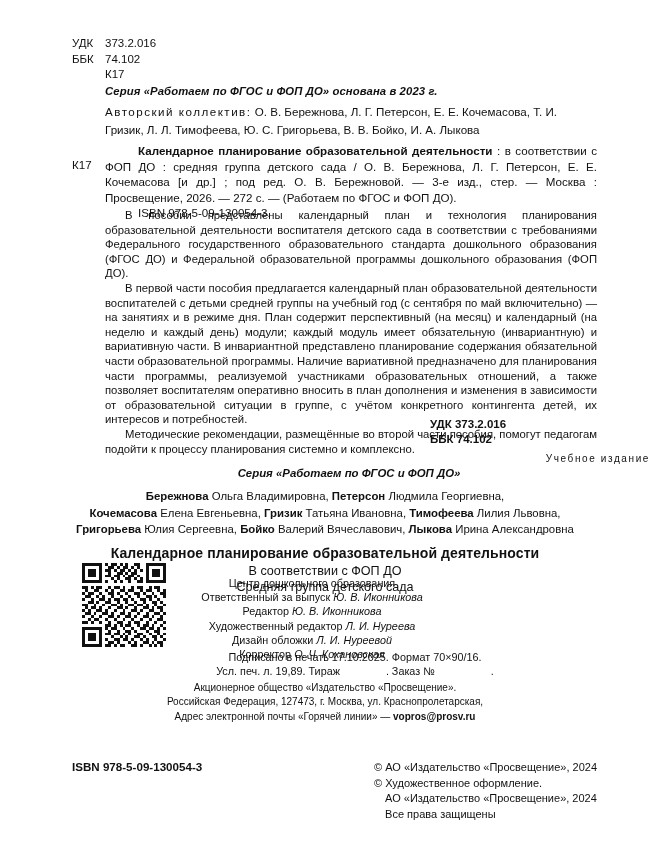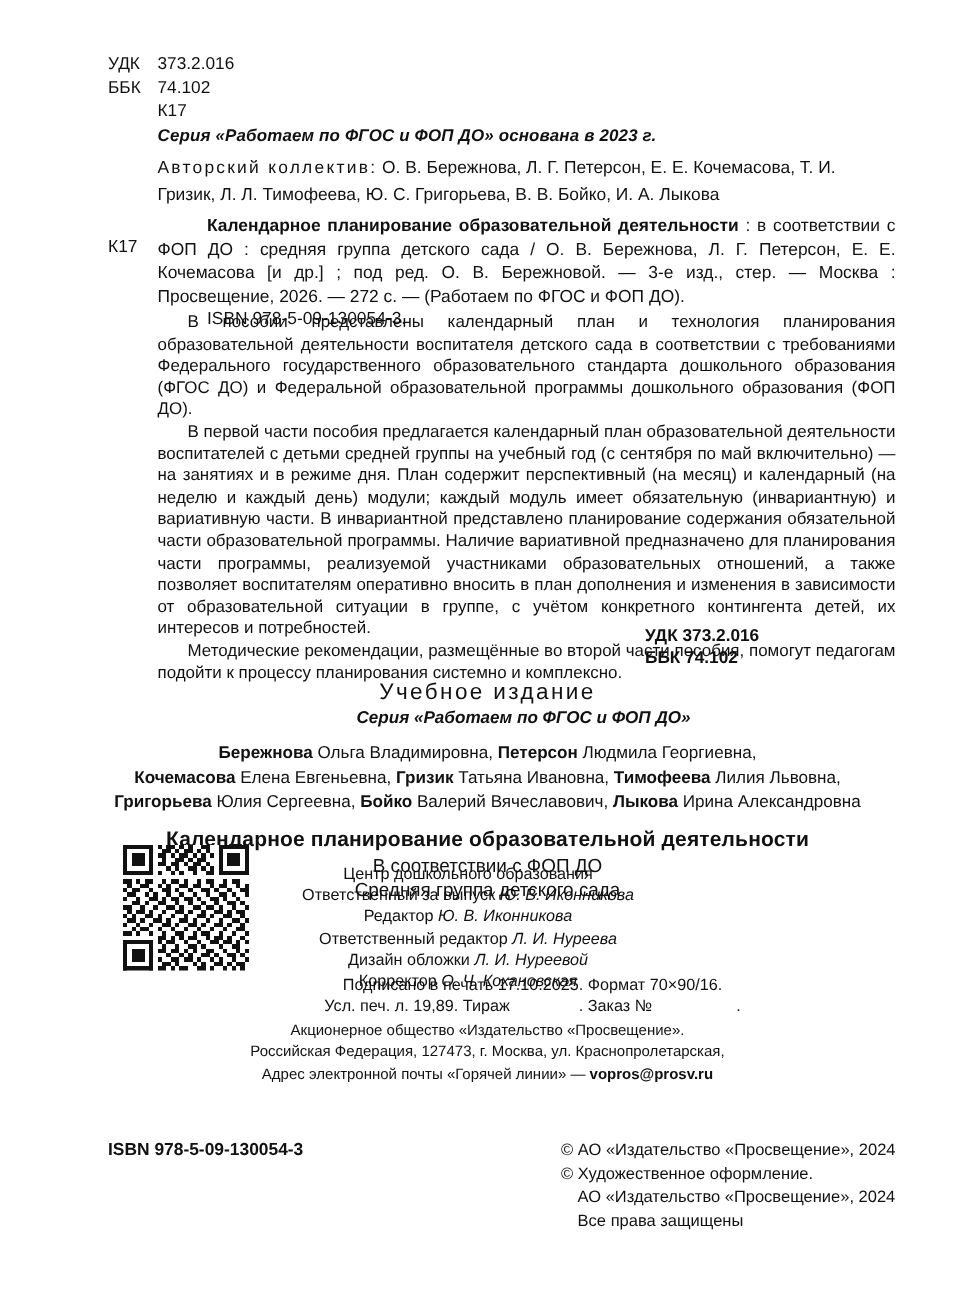--- a/index.html
+++ b/index.html
@@ -105,22 +105,23 @@
 
   
   .imprint {
     position: absolute;
     left: 0;
     top: 453px;
     width: 650px;
     text-align: center;
   }
   .uchebnoe {
-    font-size: 15px;
+    font-size: 10px;
     letter-spacing: 1.6px;
+    text-align: right;
   }
   .series2 {
     font-size: 11.4px;
     font-style: italic;
     font-weight: bold;
     margin-top: 3px;
     padding-left: 48px;
   }
   .names {
     margin-top: 9px;
@@ -510,21 +511,21 @@
           <rect x="27" y="28" width="1" height="1"></rect>
       </g>
     </svg>
   </div>
 
   <div class="staff">
     <div>Центр дошкольного образования</div>
     <div>
         <div><span>Ответственный за выпуск </span><i>Ю. В. Иконникова</i></div>
         <div><span>Редактор </span><i>Ю. В. Иконникова</i></div>
-        <div><span>Ответственный редактор </span><i>Л. И. Нуреева</i></div>
+        <div><span>Художественный редактор </span><i>Л. И. Нуреева</i></div>
         <div><span>Дизайн обложки </span><i>Л. И. Нуреевой</i></div>
         <div><span>Корректор </span><i>О. Ч. Кохановская</i></div>
       </div>
   </div>
 
   <div class="printdata">
     <div>Подписано в печать 17.10.2025. Формат 70×90/16.</div>
     <div><span>Усл. печ. л. 19,89. Тираж</span><span class="gap-a"></span><span>. Заказ №</span><span class="gap-b"></span><span>.</span></div>
   </div>
 

